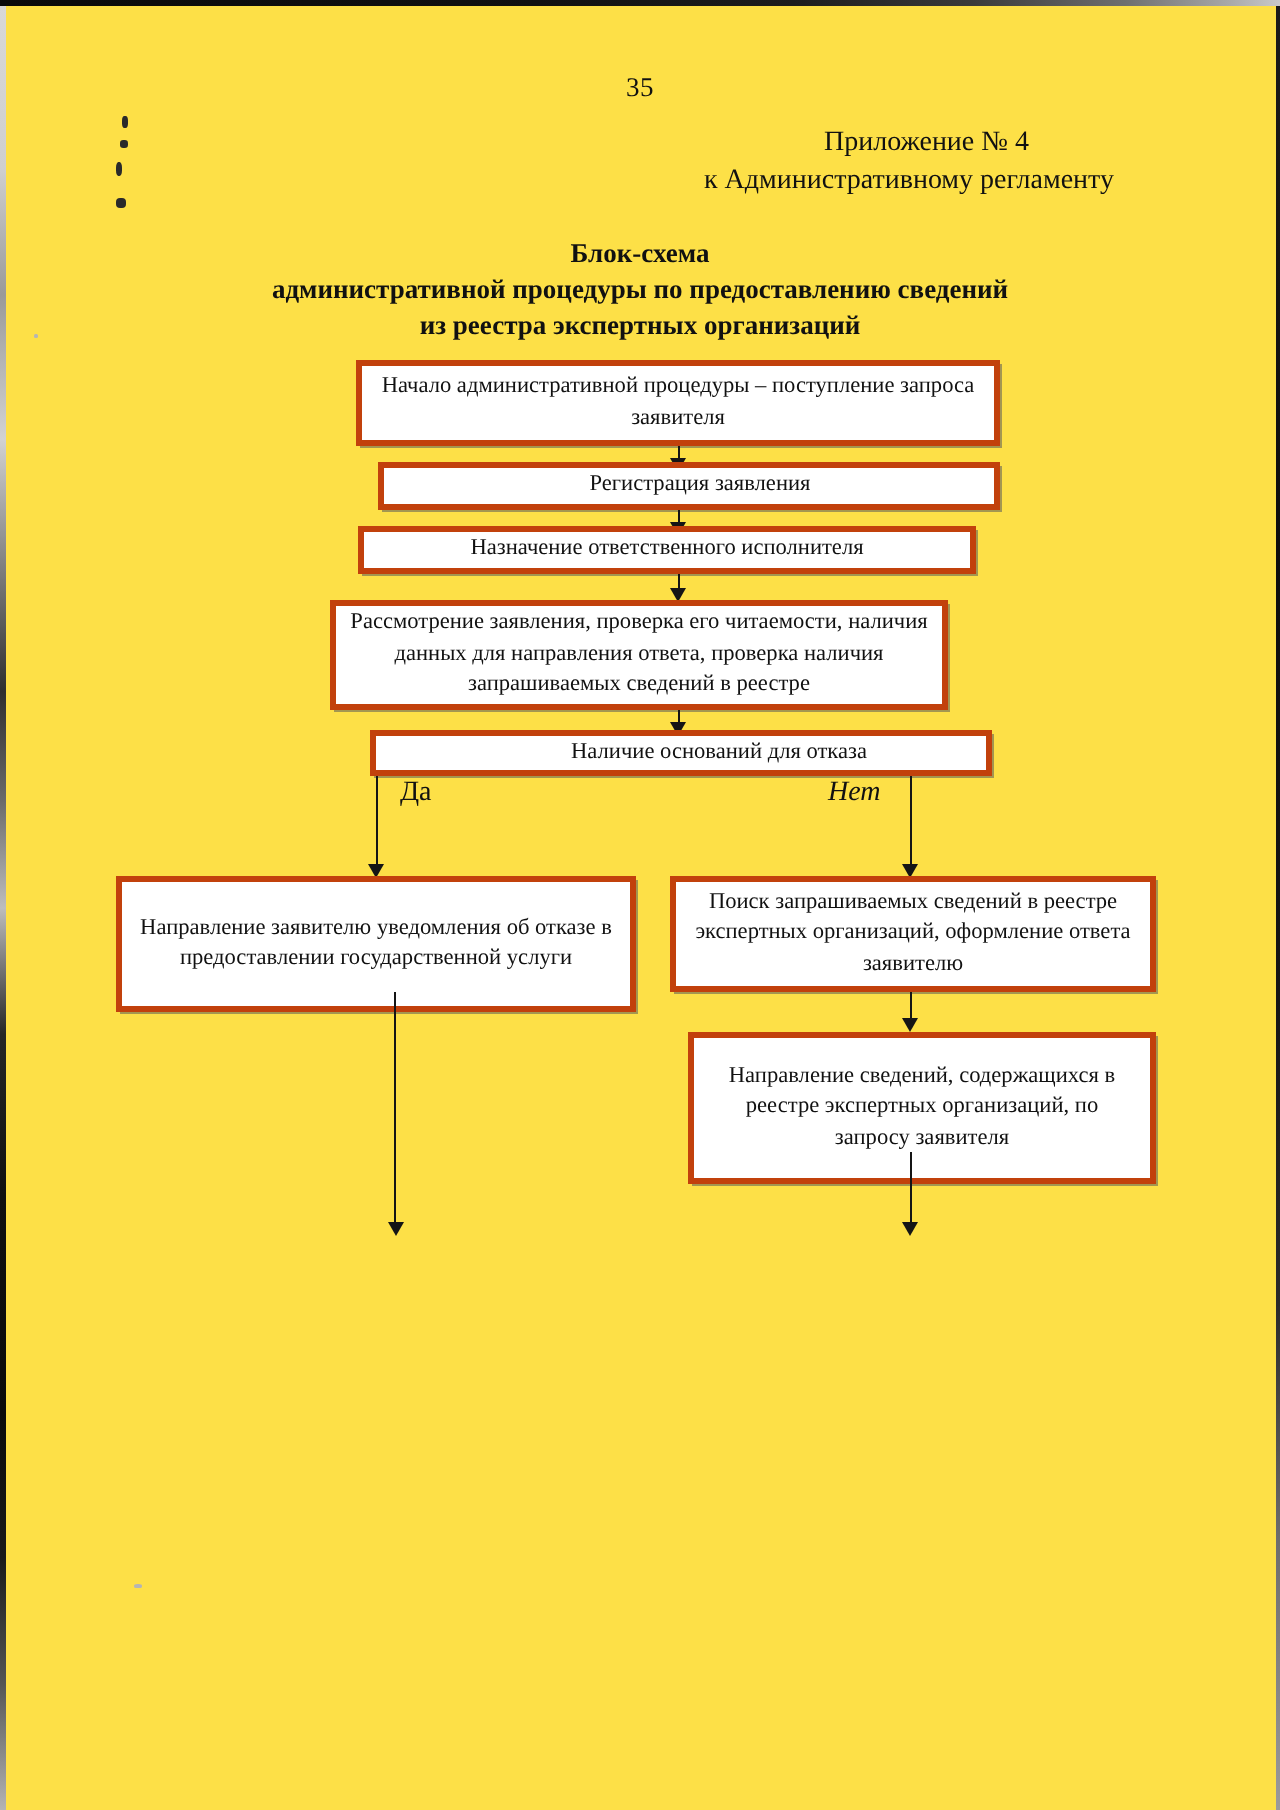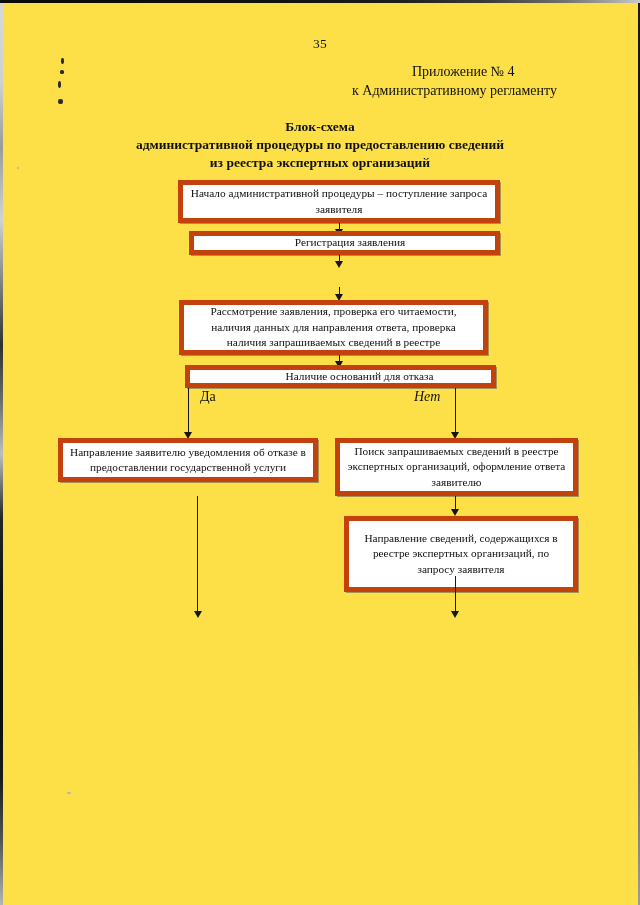--- a/index.html
+++ b/index.html
@@ -90,21 +90,21 @@
   }
 
   
   #flow {
     position: absolute;
     inset: 0;
   }
   .node {
     position: absolute;
     box-sizing: border-box;
-    border: 5px solid #c2410c;
+    border: 3px solid #c2410c;
     background: #ffffff;
     box-shadow: 1.5px 1.5px 0 -0.5px rgba(90,90,90,.55);
     display: flex;
     align-items: center;
     justify-content: center;
     text-align: center;
     font-size: 11.3px;
     line-height: 15.5px;
     padding: 2px 6px;
   }
@@ -167,43 +167,46 @@
     </div>
     <div class="conn vline" style="left:339px;top:223px;height:8px;"></div>
     <div class="arrow" style="left:335px;top:229px;"></div>
 
     <div class="node" style="left:189px;top:231px;width:311px;height:24px;padding-left:17px;">
       <span class="txt">Регистрация заявления</span>
     </div>
     <div class="conn vline" style="left:339px;top:255px;height:8px;"></div>
     <div class="arrow" style="left:335px;top:261px;"></div>
 
+    <div class="node" style="left:179px;top:263px;width:309px;height:24px;">
+      <span class="txt">Назначение ответственного исполнителя</span>
+    </div>
     <div class="conn vline" style="left:339px;top:287px;height:9px;"></div>
     <div class="arrow" style="left:335px;top:294px;"></div>
 
-    <div class="node" style="left:179px;top:300px;width:309px;height:55px;">
+    <div class="node" style="left:165px;top:300px;width:309px;height:55px;">
       <span class="txt">Рассмотрение заявления, проверка его читаемости, наличия данных для направления ответа, проверка наличия запрашиваемых сведений в реестре</span>
     </div>
     <div class="conn vline" style="left:339px;top:355px;height:8px;"></div>
     <div class="arrow" style="left:335px;top:361px;"></div>
 
     <div class="node" style="left:185px;top:365px;width:311px;height:23px;padding-left:44px;">
       <span class="txt">Наличие оснований для отказа</span>
     </div>
 
     <div class="branch-label" style="left:200px;top:390px;">Да</div>
     <div class="conn hline" style="left:188px;top:388px;width:1px;"></div>
     <div class="conn vline" style="left:187.5px;top:388px;height:48px;"></div>
     <div class="arrow" style="left:184px;top:432px;"></div>
 
     <div class="branch-label" style="left:414px;top:390px;font-style:italic;">Нет</div>
     <div class="conn vline" style="left:455px;top:388px;height:48px;"></div>
     <div class="arrow" style="left:451px;top:432px;"></div>
 
-    <div class="node" style="left:58px;top:438px;width:260px;height:44px;">
+    <div class="node" style="left:58px;top:438px;width:260px;height:68px;">
       <span class="txt">Направление заявителю уведомления об отказе в предоставлении государственной услуги</span>
     </div>
 
     <div class="node" style="left:335px;top:438px;width:243px;height:58px;">
       <span class="txt">Поиск запрашиваемых сведений в реестре экспертных организаций, оформление ответа заявителю</span>
     </div>
     <div class="conn vline" style="left:455px;top:496px;height:14px;"></div>
     <div class="arrow" style="left:451px;top:509px;"></div>
 
     <div class="node" style="left:344px;top:516px;width:234px;height:76px;">

